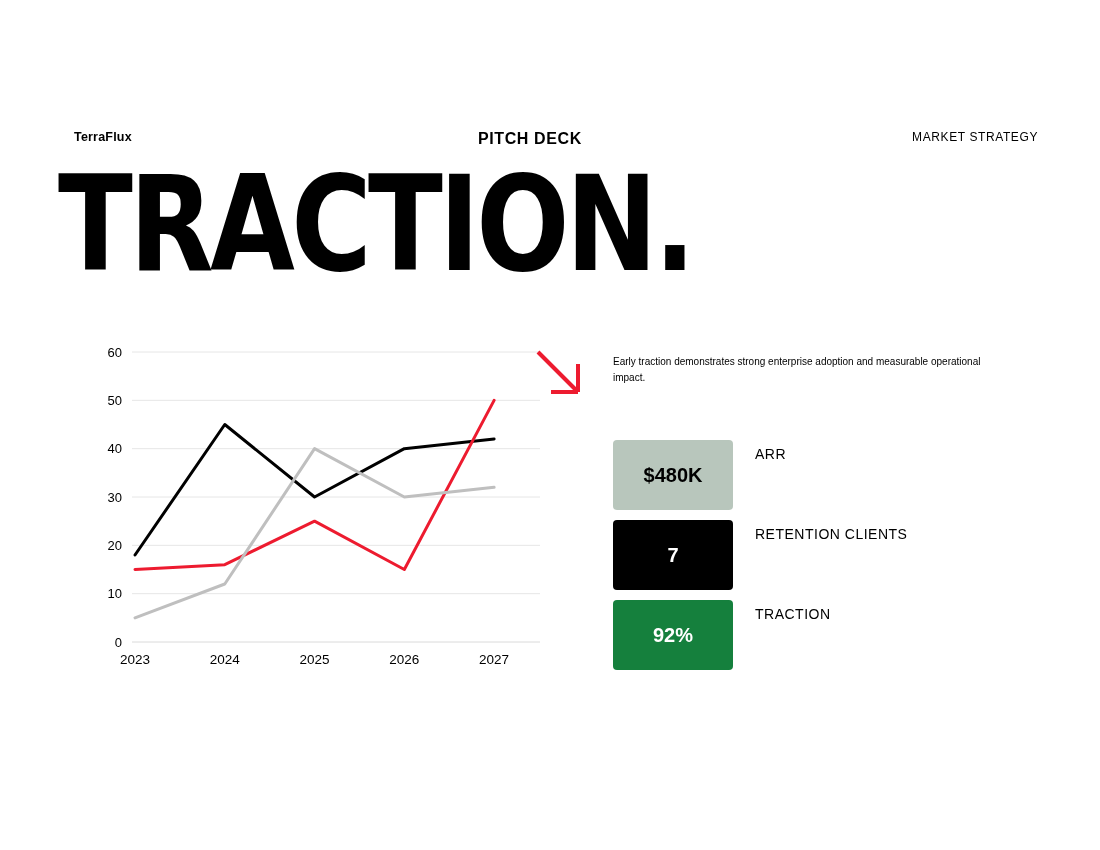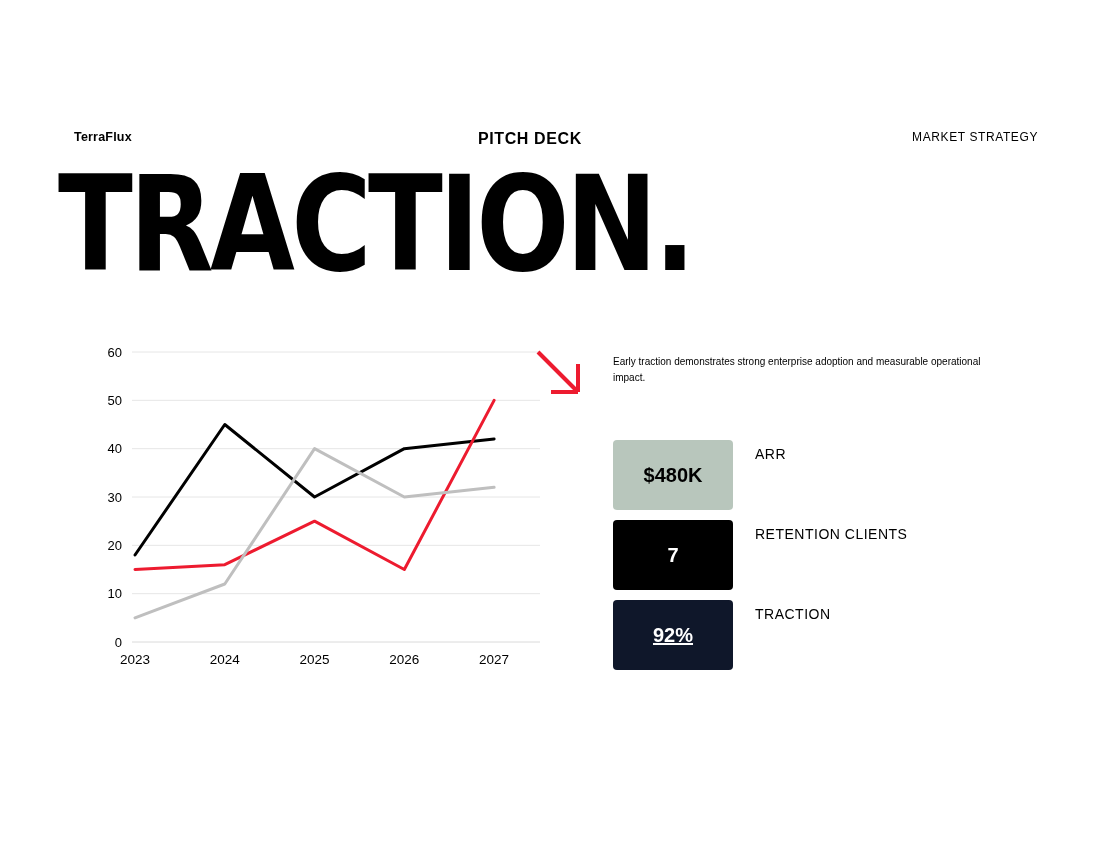--- a/index.html
+++ b/index.html
@@ -192,16 +192,16 @@
 <div class="metrics" id="metrics">
     <div class="metric-row">
       <div class="metric-chip" style="background: rgb(184, 198, 188); color: rgb(0, 0, 0);">$480K</div>
       <div class="metric-label">ARR</div>
     </div>
     <div class="metric-row">
       <div class="metric-chip" style="background: rgb(0, 0, 0); color: rgb(255, 255, 255);">7</div>
       <div class="metric-label">RETENTION CLIENTS</div>
     </div>
     <div class="metric-row">
-      <div class="metric-chip" style="background: #0f172a; color: rgb(255, 255, 255); text-decoration: underline;">92%</div>
+      <div class="metric-chip" style="background: #15803d; color: rgb(255, 255, 255);">92%</div>
       <div class="metric-label">TRACTION</div>
     </div>
   </div>
 
 </body></html>

